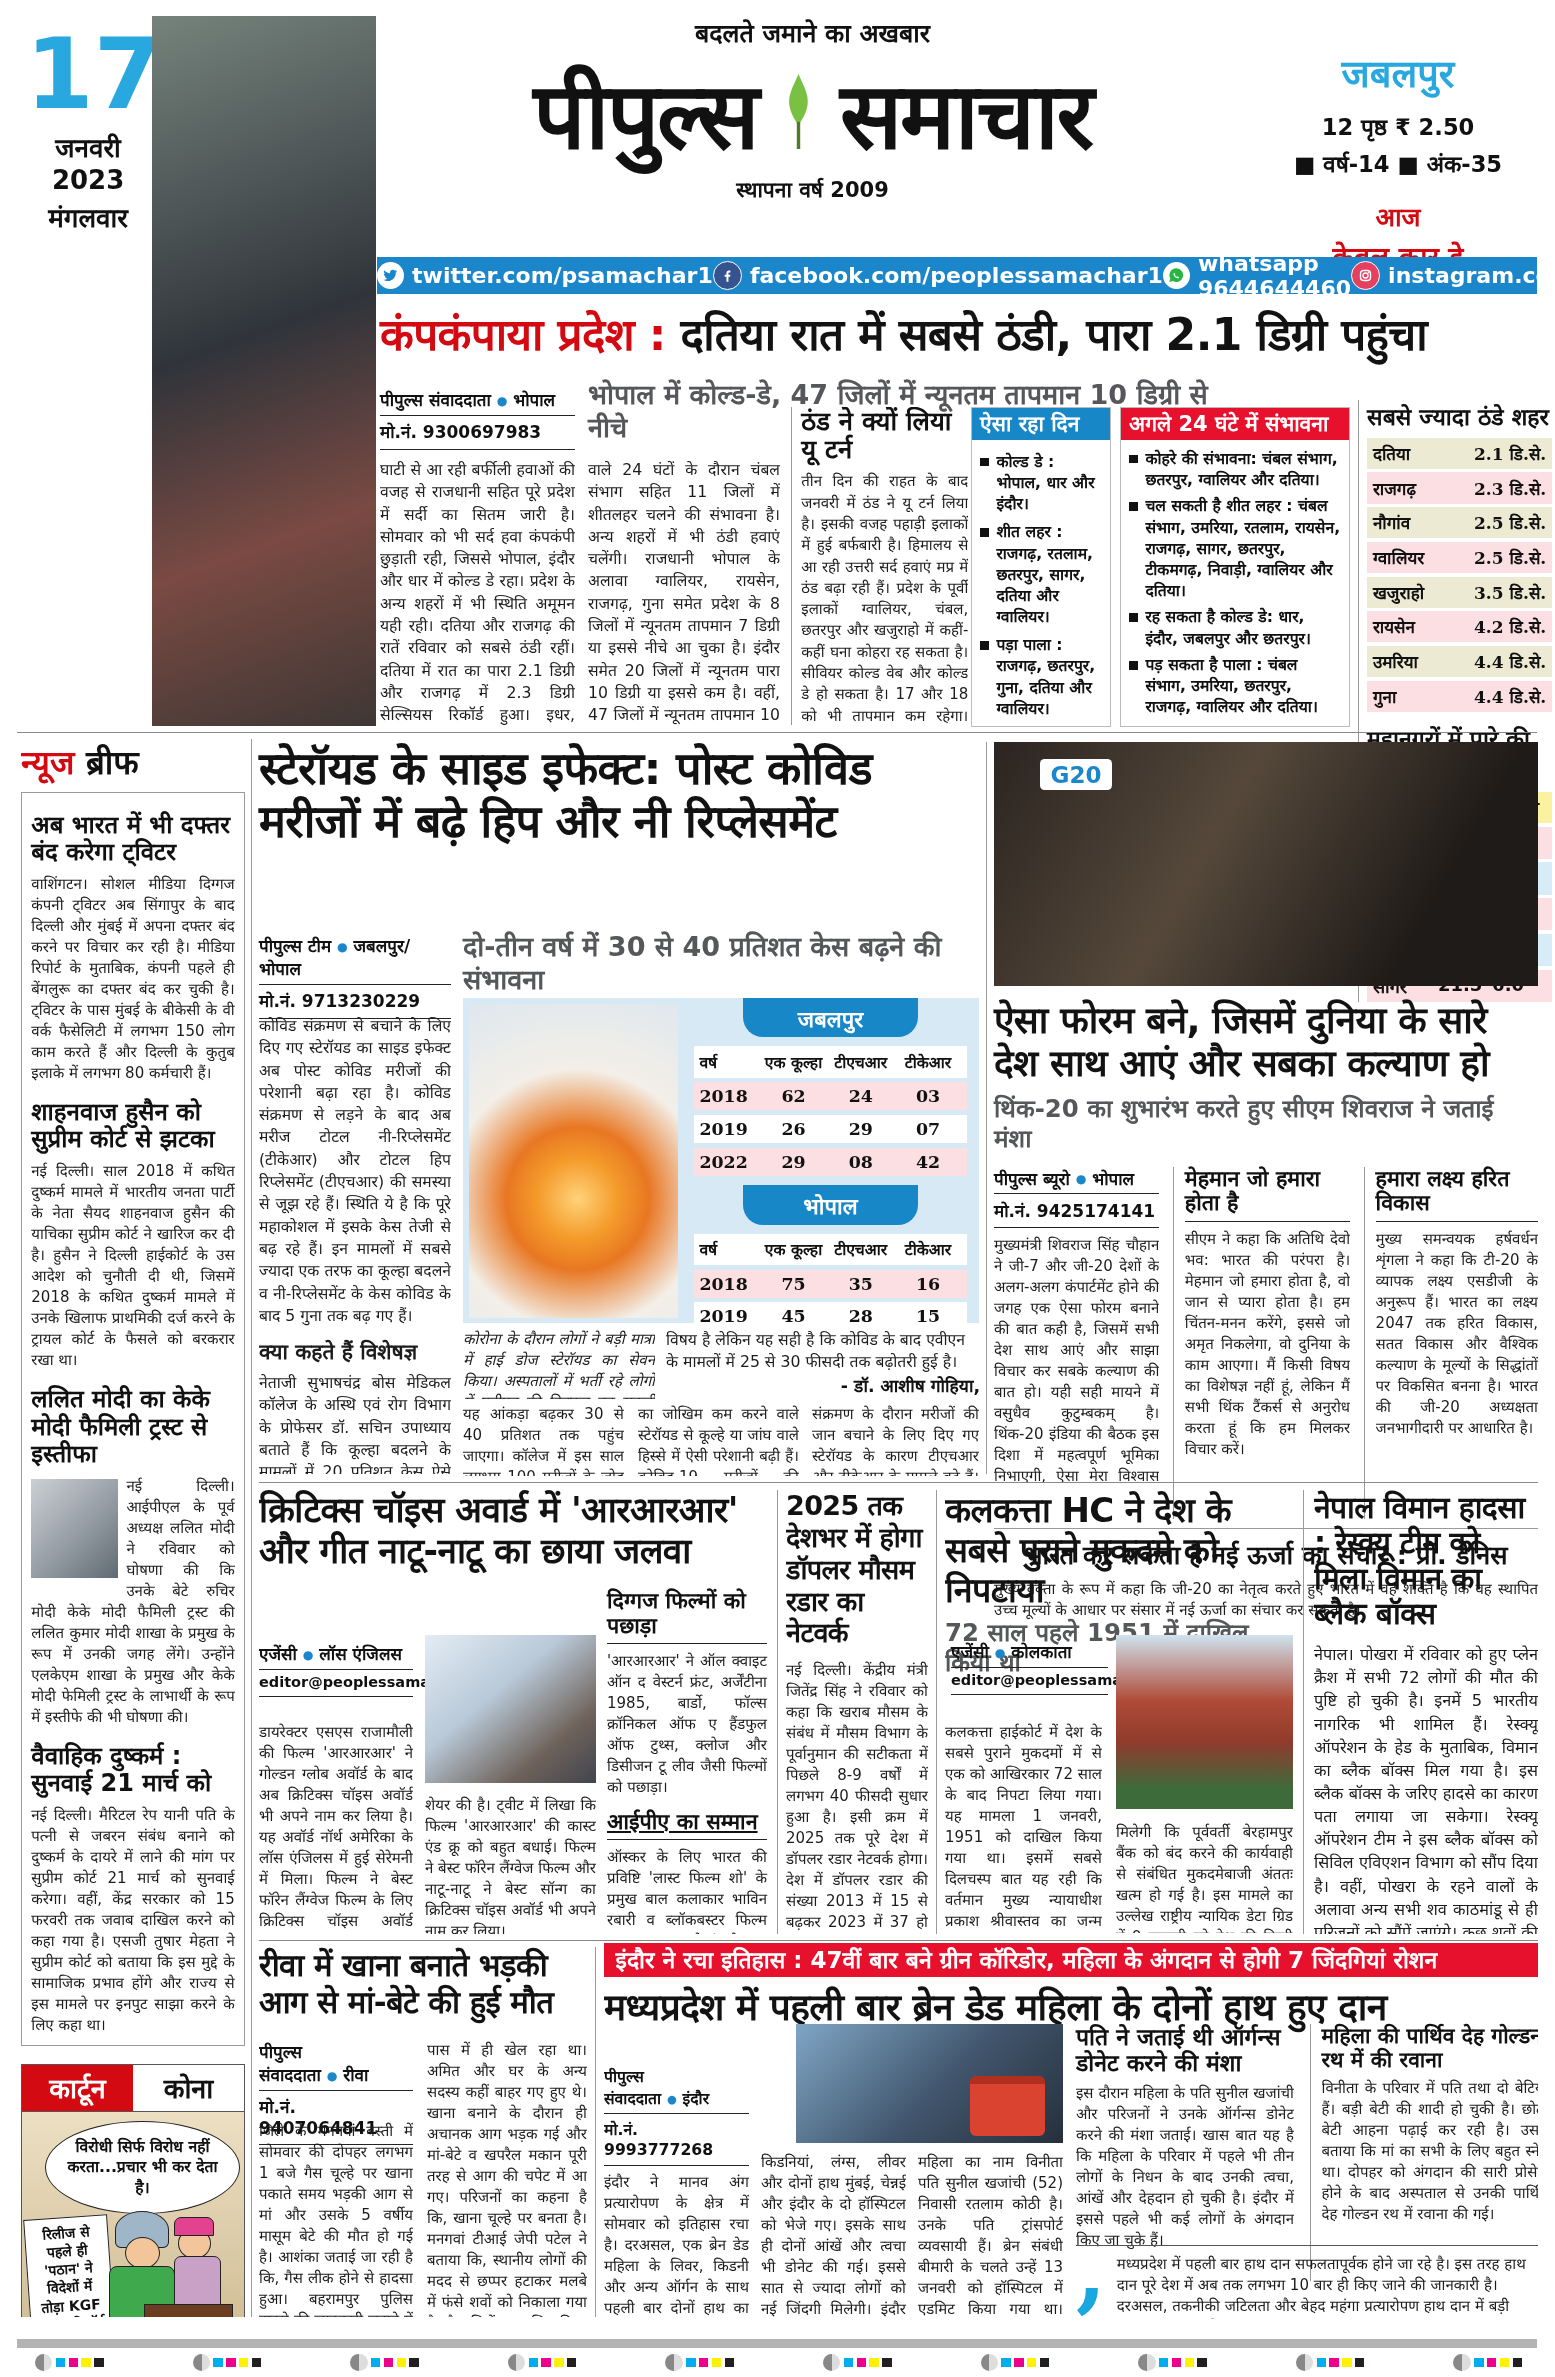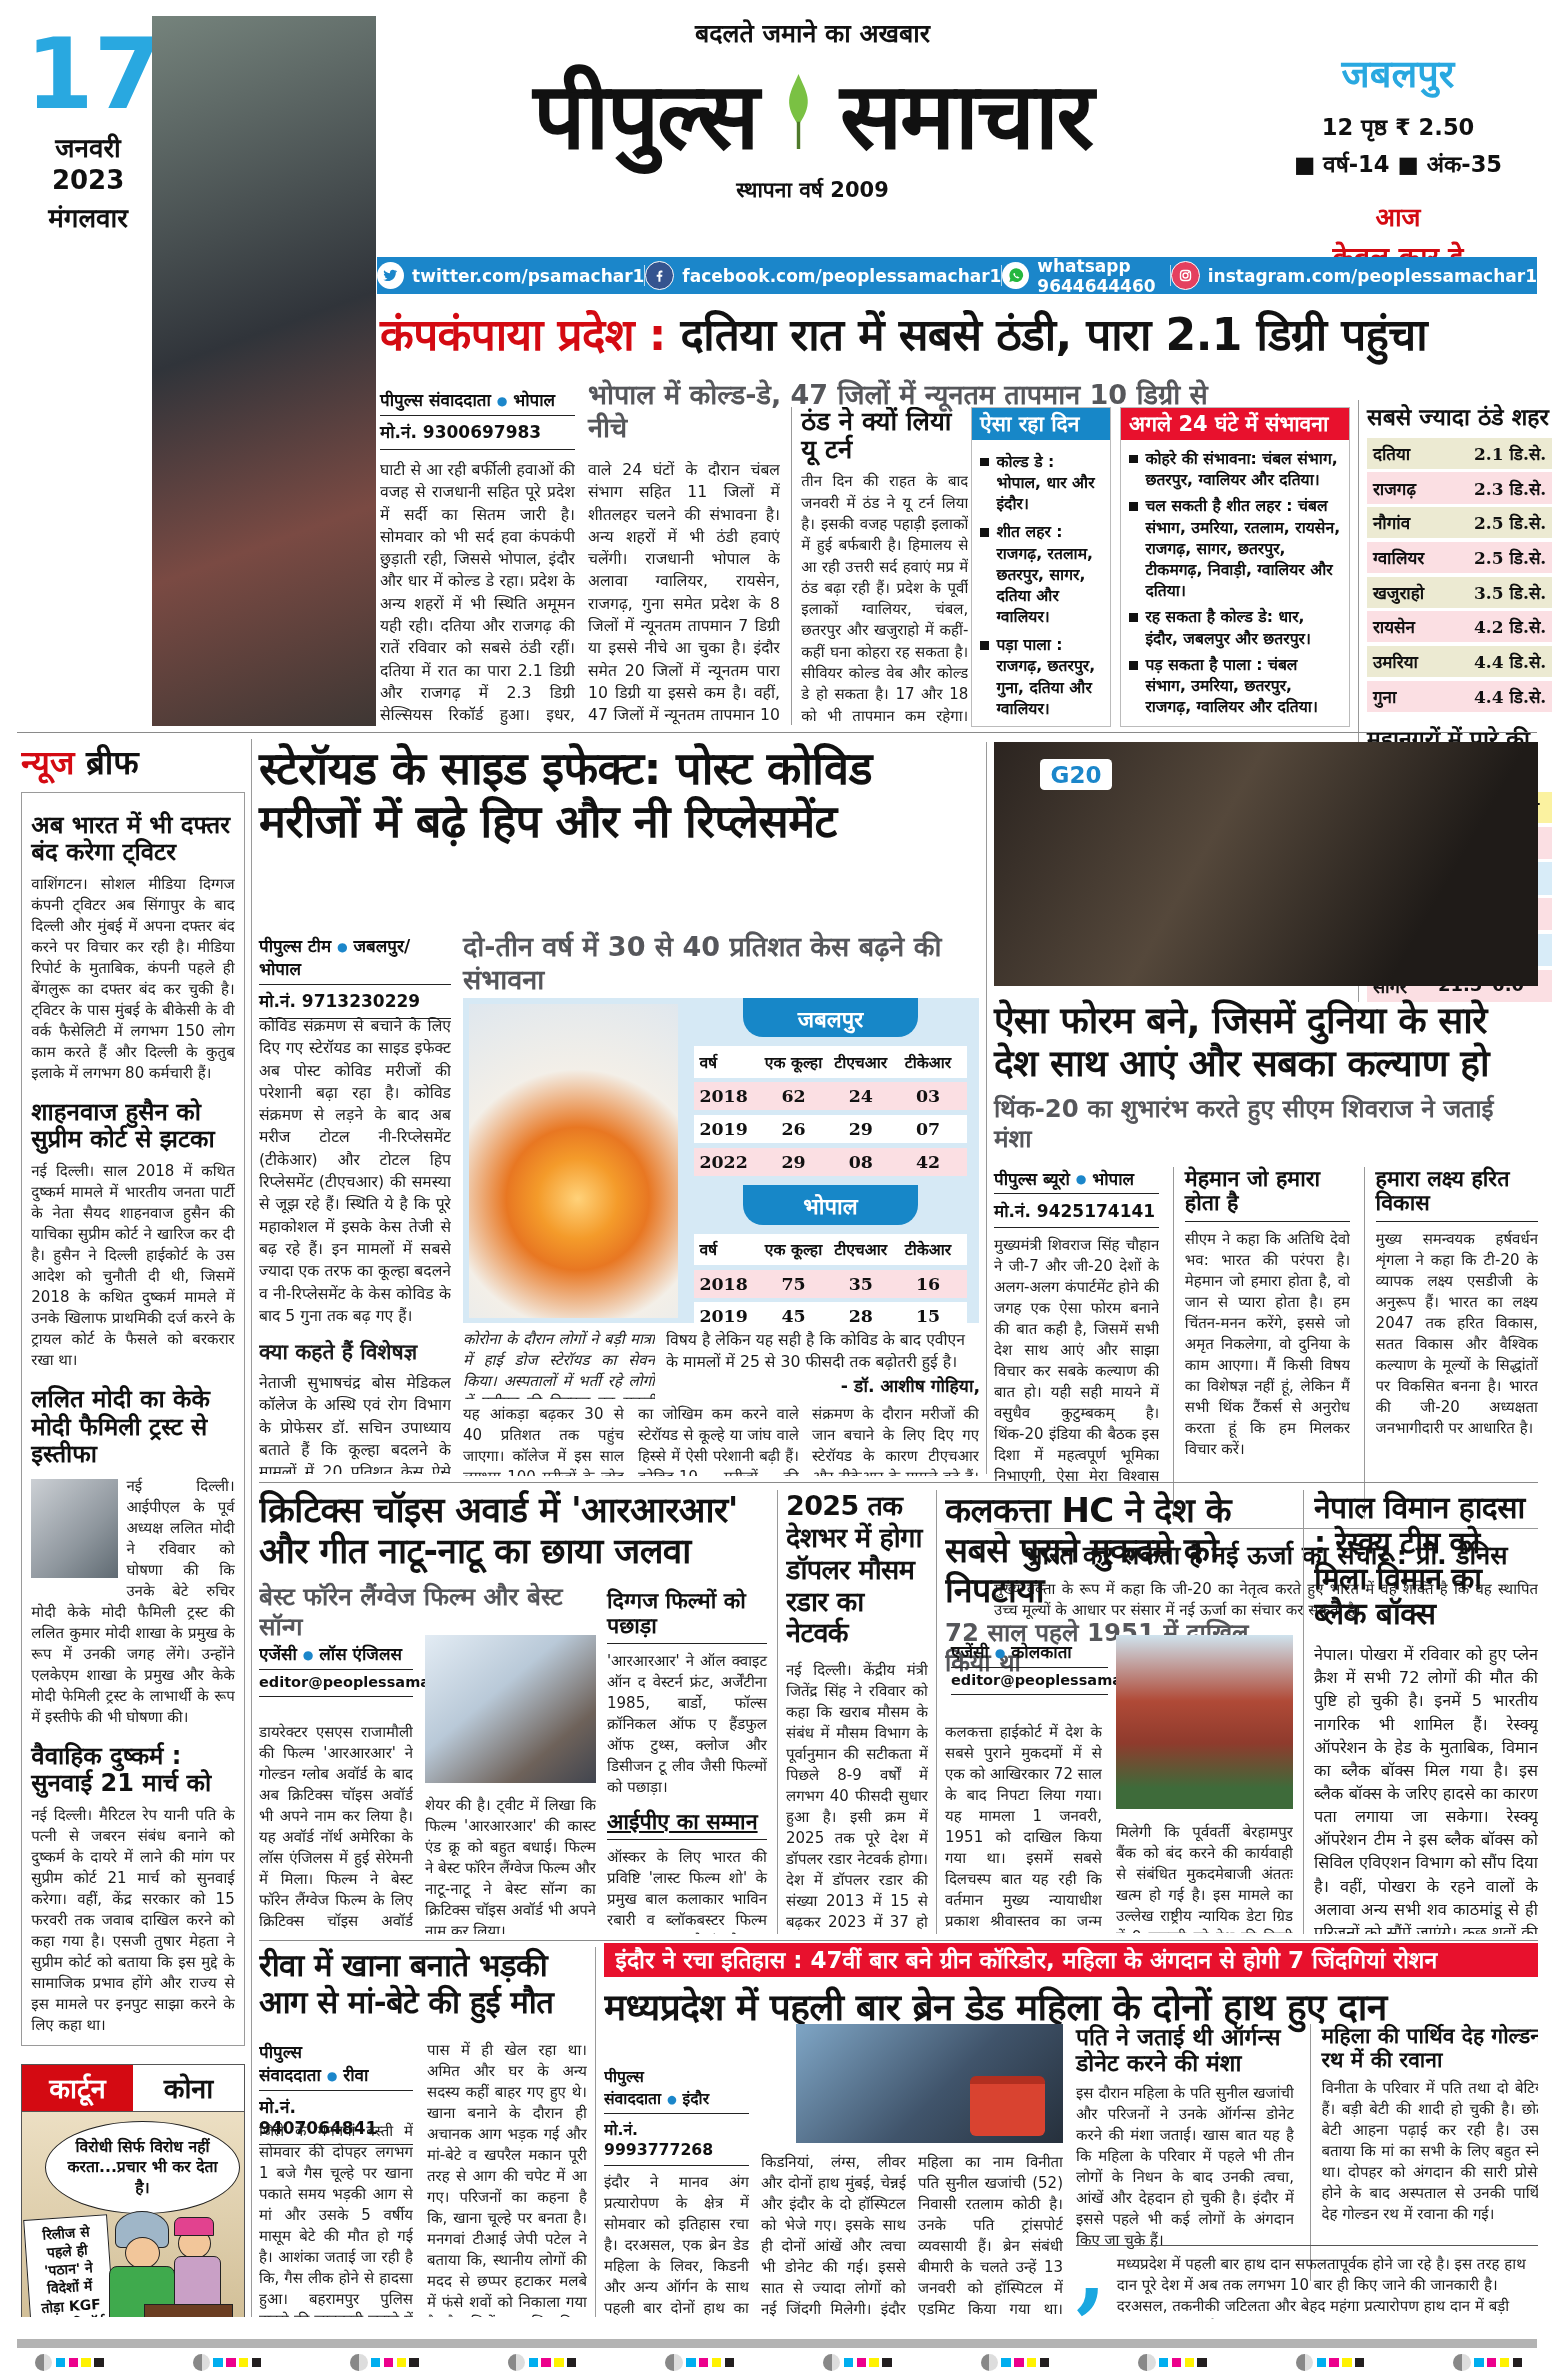--- a/index.html
+++ b/index.html
@@ -20,21 +20,21 @@
   .bdot::before{content:"●";color:#1b86ca;font-size:.72em;margin:0 5.8px;vertical-align:1.2px;}
   
   .photo{background:linear-gradient(160deg,#75837c,#30343a 45%,#7a4a43 72%,#3e3734);}
   .photo-g20{background:linear-gradient(120deg,#2b2420,#55483b 40%,#1f1b18 78%);}
   .photo-rrr{background:linear-gradient(140deg,#e3ecf4,#b9c9d8 40%,#6e625a 75%,#41454f);}
   .photo-hc{background:linear-gradient(180deg,#cfe3ee 0%,#b04a37 38%,#8f3b2d 62%,#3e6b3a 88%);}
   .photo-portrait{background:linear-gradient(135deg,#ccd0d5,#8f979e 60%,#5f6a72);}
   .photo-indore{background:linear-gradient(135deg,#7fa6c6,#40546b 55%,#26303c);}
   
   .social{background:#1b86ca;color:#fff;display:flex;align-items:center;justify-content:space-around;}
-  .social .item{display:flex;align-items:center;gap:8.1px;font-size:17px;font-weight:bold;}
+  .social .item{display:flex;align-items:center;gap:8.1px;font-size:22px;font-weight:bold;}
   .social .sep{width:1.2px;height:21px;background:rgba(255,255,255,.7);}
   .icircle{width:27px;height:27px;border-radius:50%;display:flex;align-items:center;justify-content:center;flex:0 0 auto;}
   
   .box-head{color:#fff;font-weight:bold;font-size:21px;padding:4.6px 8.1px;line-height:1.1;}
   .bullet{position:relative;padding-left:17.4px;font-size:15.7px;line-height:1.35;margin:7px 0;font-weight:600;}
   .bullet::before{content:"";position:absolute;left:1.2px;top:7px;width:8.7px;height:8.7px;background:#111;}
   
   .wt-title{font-size:23px;font-weight:bold;margin:0 0 5.8px;}
   .wrow{display:flex;justify-content:space-between;font-size:17px;font-weight:600;padding:4.1px 5.8px;margin-bottom:3.5px;}
   .wrow .v{font-family:"DejaVu Serif","Liberation Serif",serif;font-weight:bold;}
@@ -417,21 +417,20 @@
       <div style="display:flex;gap:17.4px;margin-top:7px;">
         <div class="small-body ovh" style="flex:1;height:145px;">मुख्य वक्ता के रूप में कहा कि जी-20 का नेतृत्व करते हुए भारत में वह शक्ति है कि वह स्थापित उच्च मूल्यों के आधार पर संसार में नई ऊर्जा का संचार कर सकता है।</div>
       </div>
     </div>
   </section>
 
   <div class="abs hr" style="left:259px;top:1482px;width:1279px;"></div>
 
   <section class="abs ovh" style="left:259px;top:1490px;width:509px;height:444px;">
     <div class="hl" style="font-size:35px;">क्रिटिक्स चॉइस अवार्ड में 'आरआरआर' और गीत नाटू-नाटू का छाया जलवा</div>
-    <div class="gray-sub" style="font-size:24.4px;margin-top:9.3px;width:325px;">बेस्ट फॉरेन लैंग्वेज फिल्म और बेस्ट सॉन्ग</div>
     <div class="abs byline-box" style="left:0;top:152px;width:154px;">
       <div class="byline"><span>एजेंसी</span><span class="bdot"></span><span>लॉस एंजिलस</span></div>
       <div class="phone" style="font-size:14.5px;">editor@peoplessamachar.co.in</div>
     </div>
     <div class="abs photo-rrr" style="left:166px;top:145px;width:171px;height:148px;"></div>
     <div class="abs small-body ovh" style="left:0;top:232px;width:154px;height:211px;">डायरेक्टर एसएस राजामौली की फिल्म 'आरआरआर' ने गोल्डन ग्लोब अवॉर्ड के बाद अब क्रिटिक्स चॉइस अवॉर्ड भी अपने नाम कर लिया है। यह अवॉर्ड नॉर्थ अमेरिका के लॉस एंजिलस में हुई सेरेमनी में मिला। फिल्म ने बेस्ट फॉरेन लैंग्वेज फिल्म के लिए क्रिटिक्स चॉइस अवॉर्ड जीता। 'आरआरआर' का गीत नाटू-नाटू भी क्रिटिक्स चॉइस अवॉर्ड जीतने में कामयाब रहा। क्रिटिक्स चॉइस अवॉर्ड के ट्विटर हैंडल पर यह जानकारी</div>
     <div class="abs small-body ovh" style="left:166px;top:305px;width:171px;height:139px;">शेयर की है। ट्वीट में लिखा कि फिल्म 'आरआरआर' की कास्ट एंड क्रू को बहुत बधाई। फिल्म ने बेस्ट फॉरेन लैंग्वेज फिल्म और नाटू-नाटू ने बेस्ट सॉन्ग का क्रिटिक्स चॉइस अवॉर्ड भी अपने नाम कर लिया।</div>
     <div class="abs" style="left:348px;top:99px;width:160px;">
       <div class="sub-box-title">दिग्गज फिल्मों को पछाड़ा</div>
       <div class="small-body">'आरआरआर' ने ऑल क्वाइट ऑन द वेस्टर्न फ्रंट, अर्जेंटीना 1985, बार्डो, फॉल्स क्रॉनिकल ऑफ ए हैंडफुल ऑफ टुथ्स, क्लोज और डिसीजन टू लीव जैसी फिल्मों को पछाड़ा।</div>

